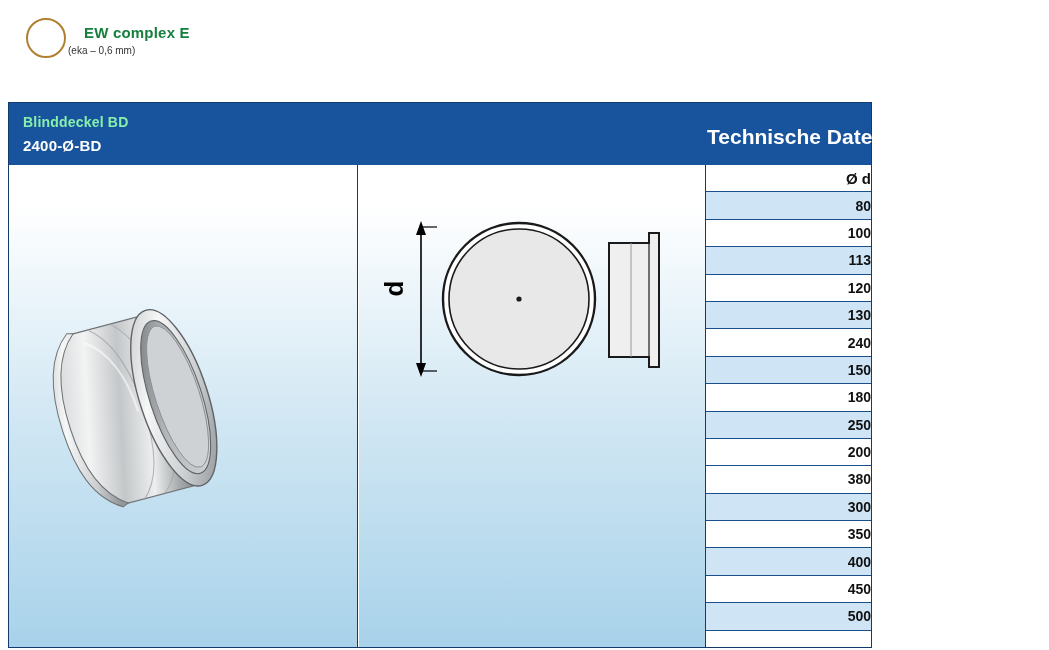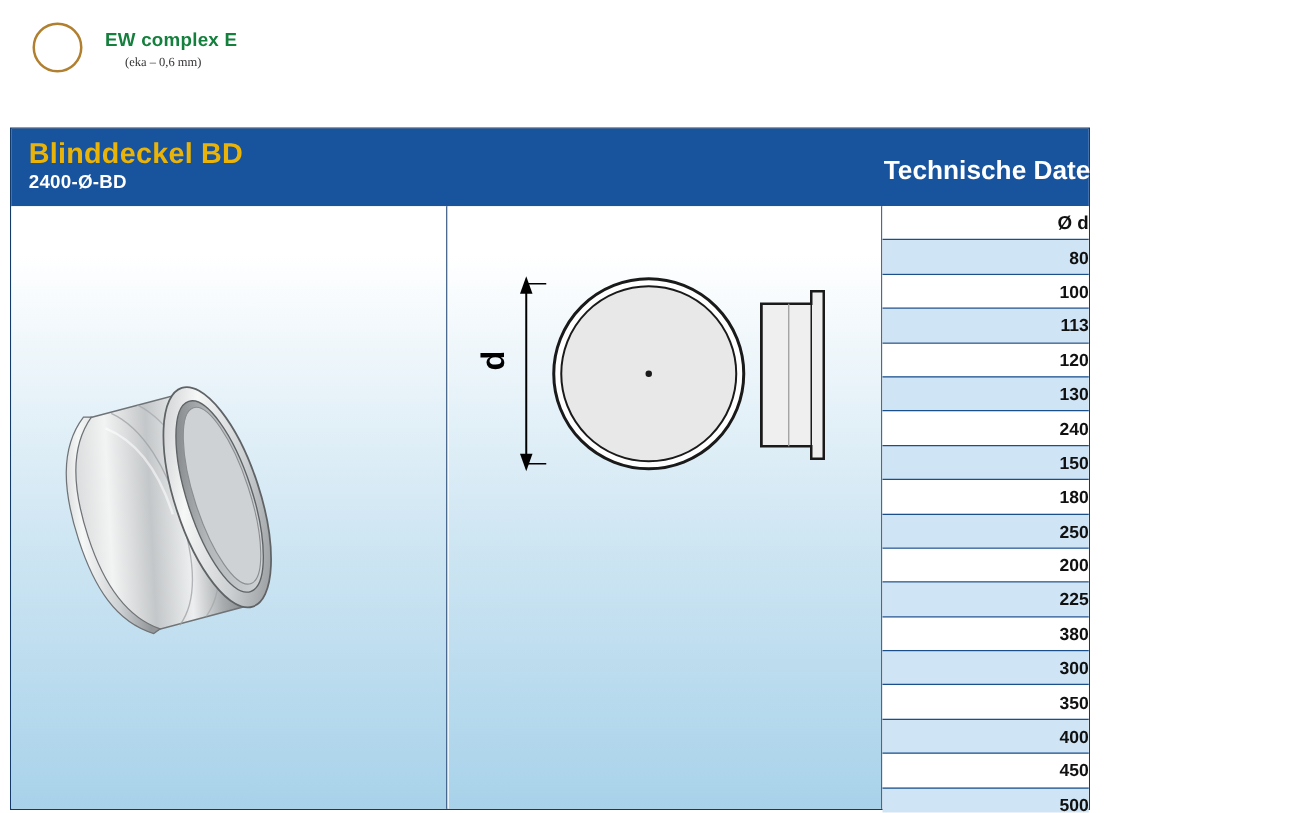--- a/index.html
+++ b/index.html
@@ -37,25 +37,24 @@
     position: absolute;
     left: 84px;
     top: 24px;
     font-size: 15px;
     font-weight: bold;
     color: #15803d;
     letter-spacing: 0.2px;
   }
   #brand-sub {
     position: absolute;
-    left: 100px;
+    left: 68px;
     top: 45px;
     font-size: 10px;
     color: #333333;
-    font-family: Liberation Serif, serif;
   }
 
   
   #panel {
     position: absolute;
     left: 8px;
     top: 102px;
     width: 864px;
     height: 546px;
     border: 1px solid #123a6b;
@@ -69,22 +68,22 @@
     left: 0;
     top: 0;
     width: 862px;
     height: 62px;
     background: #18539e;
   }
   #title-main {
     position: absolute;
     left: 14px;
     top: 8px;
-    color: #eab308;
-    font-size: 23px;
+    color: #86efac;
+    font-size: 14px;
     font-weight: bold;
     line-height: 23px;
     letter-spacing: 0.2px;
   }
   #title-sub {
     position: absolute;
     left: 14px;
     top: 31px;
     color: #ffffff;
     font-size: 15px;
@@ -292,23 +291,20 @@
             </tr>
             <tr class="odd">
               <td>180</td>
             </tr>
             <tr class="even">
               <td>250</td>
             </tr>
             <tr class="odd">
               <td>200</td>
             </tr>
-            <tr class="even">
-              <td>225</td>
-            </tr>
             <tr class="odd">
               <td>380</td>
             </tr>
             <tr class="even">
               <td>300</td>
             </tr>
             <tr class="odd">
               <td>350</td>
             </tr>
             <tr class="even">

